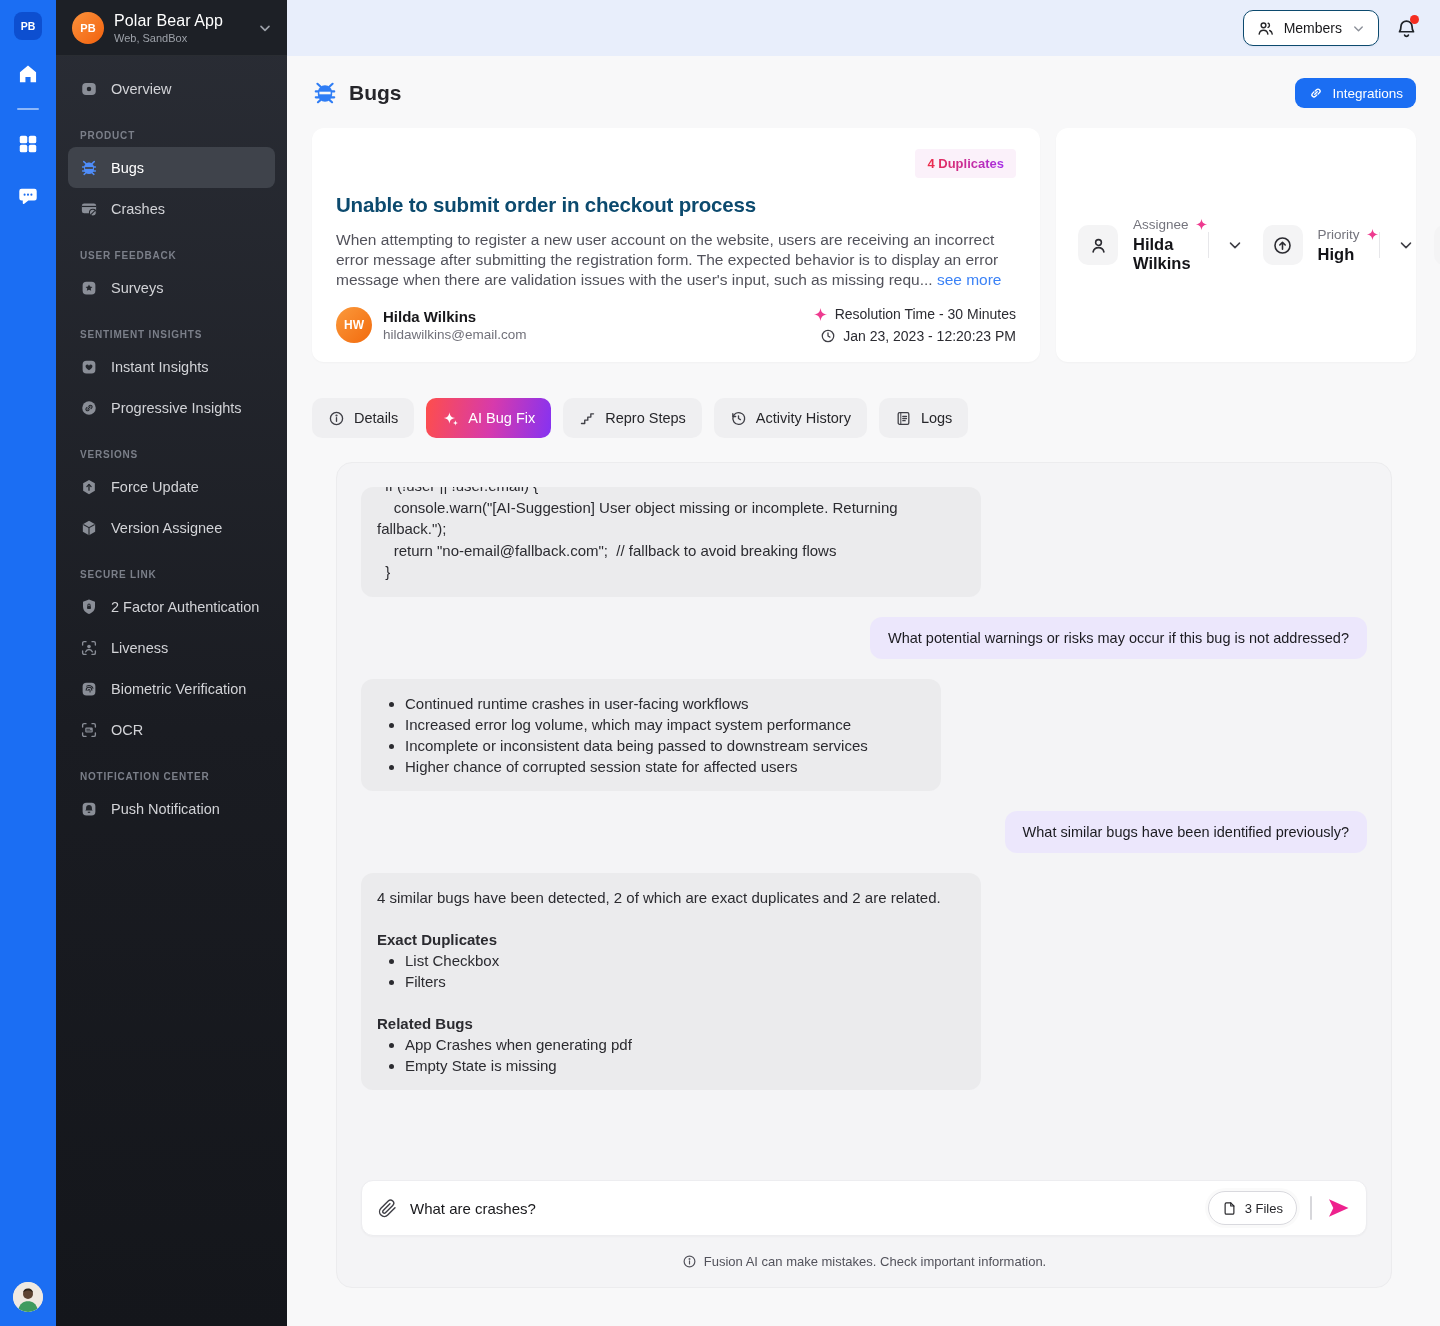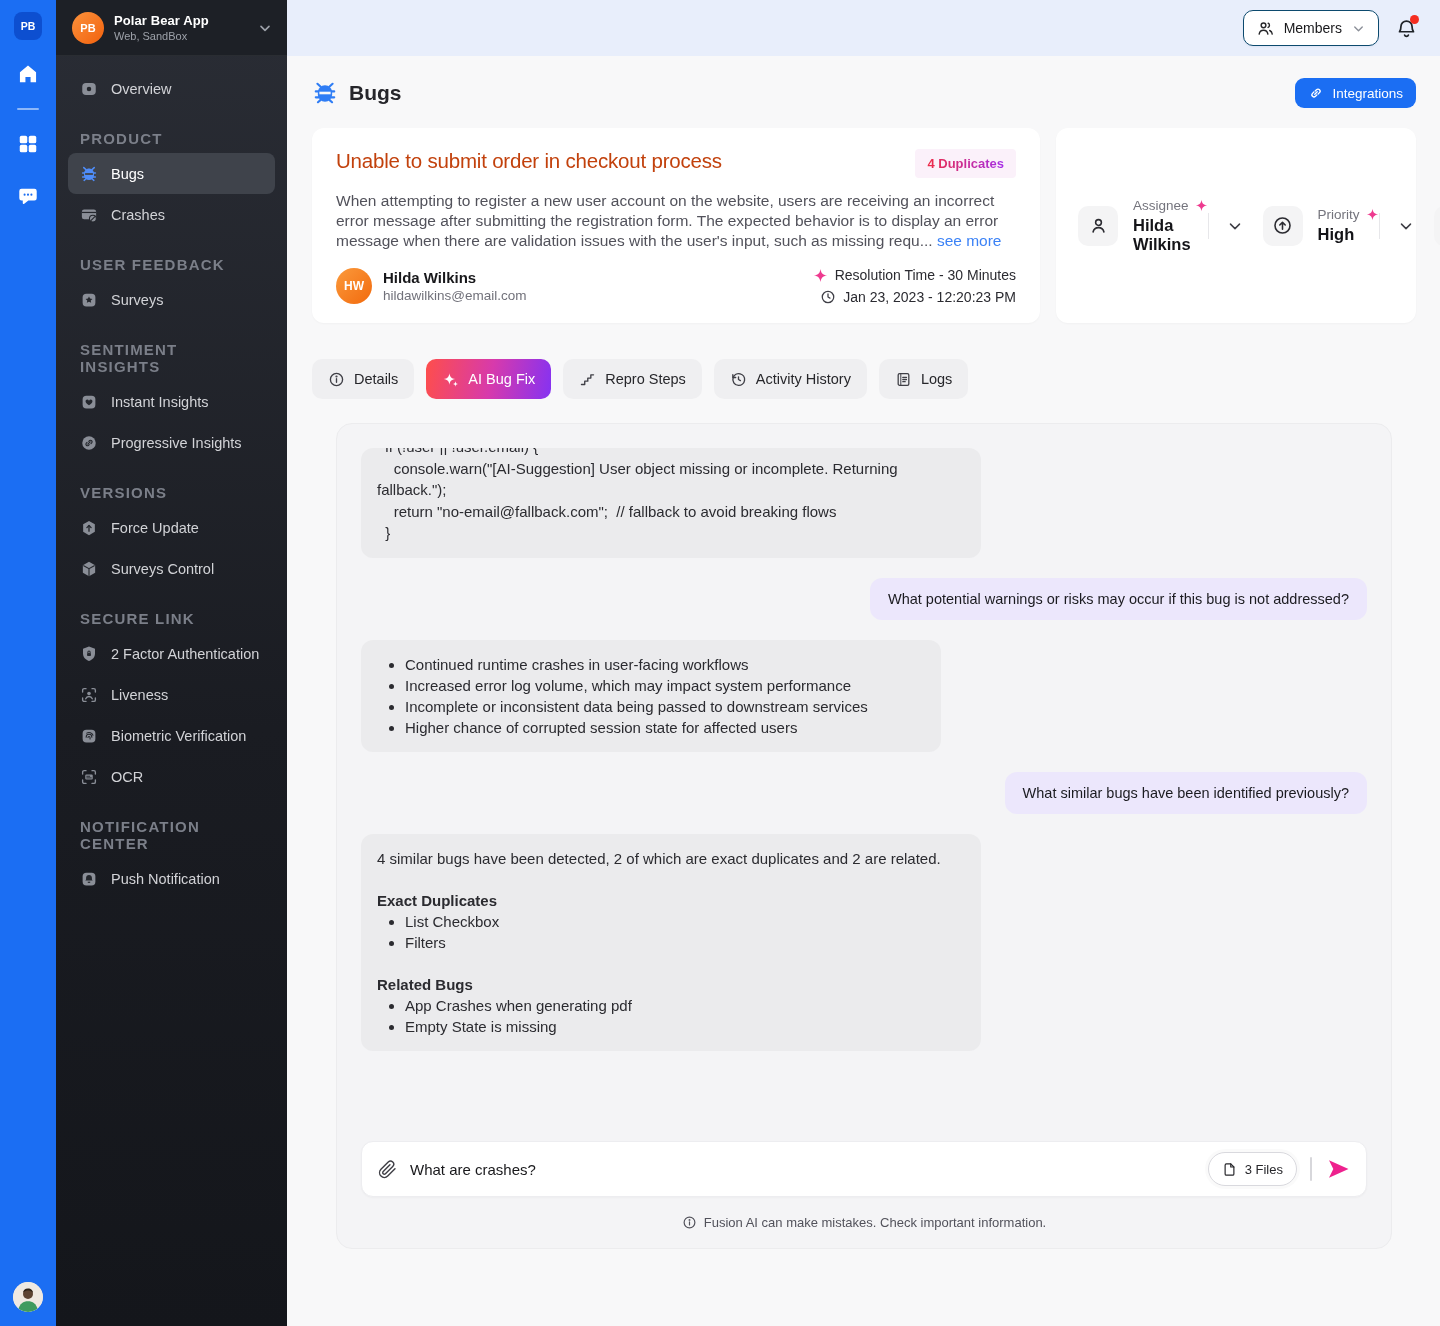--- a/index.html
+++ b/index.html
@@ -13,46 +13,46 @@
   .rail-btn { width:36px; height:36px; display:flex; align-items:center; justify-content:center; margin-top:16px; cursor:pointer; }
   .rail-div { width:22px; height:2px; background:rgba(255,255,255,.5); border-radius:2px; margin-top:16px; }
   .rail-spacer { flex:1; }
   .rail-avatar { width:30px; height:30px; border-radius:50%; overflow:hidden; background:#efe9e2; }
 
   
   .sidebar { width:231px; flex-shrink:0; background:linear-gradient(180deg,#2a2d35 0%,#1a1c22 55%,#14161b 100%); color:#d6d7da; display:flex; flex-direction:column; }
   .ws-header { height:56px; background:#1d2026; border-bottom:1px solid rgba(255,255,255,.06); display:flex; align-items:center; padding:0 14px 0 16px; cursor:pointer; }
   .ws-avatar { width:32px; height:32px; border-radius:50%; background:linear-gradient(135deg,#fb923c,#f2610d); color:#fff; font-size:11px; font-weight:700; display:flex; align-items:center; justify-content:center; flex-shrink:0; }
   .ws-meta { margin-left:10px; flex:1; min-width:0; }
-  .ws-name { font-size:13px; font-weight:700; color:#fff; letter-spacing:.1px; }
+  .ws-name { font-size:16px; font-weight:400; color:#fff; letter-spacing:.1px; }
   .ws-sub { font-size:11px; color:#9da1a9; margin-top:2px; }
   .side-list { padding:12px 12px 12px; }
   .side-item { height:41px; display:flex; align-items:center; gap:13px; padding:0 12px; border-radius:8px; font-size:14.5px; color:#d2d3d7; cursor:pointer; }
   .side-item.active { background:#3f434b; color:#fff; font-weight:500; }
-  .side-section { font-size:15px; font-weight:600; letter-spacing:.08em; color:#7b7f89; padding:0 12px; margin:21px 0 6px; }
+  .side-section { font-size:10px; font-weight:600; letter-spacing:.08em; color:#7b7f89; padding:0 12px; margin:21px 0 6px; }
   .si { width:18px; height:18px; flex-shrink:0; }
 
   
   .main { flex:1; display:flex; flex-direction:column; min-width:0; }
   .topbar { height:56px; background:#e8eefb; display:flex; align-items:center; justify-content:flex-end; padding:0 22px; gap:16px; flex-shrink:0; }
   .members-btn { background:#fff; border:1px solid #0c4a6e; border-radius:10px; height:36px; display:flex; align-items:center; gap:9px; padding:0 12px; font-size:14px; font-weight:500; color:#18181b; cursor:pointer; box-shadow:0 1px 2px rgba(20,40,90,.05); }
   .bell-wrap { position:relative; cursor:pointer; }
   .bell-dot { position:absolute; top:-2px; right:-1px; width:9px; height:9px; border-radius:50%; background:#f52d20; }
 
   .content { flex:1; padding:19px 24px 0 25px; overflow:hidden; }
   .page-head { display:flex; align-items:center; justify-content:space-between; height:36px; }
   .page-title-group { display:flex; align-items:center; gap:11px; }
   .page-title { font-size:21px; font-weight:650; color:#26262b; }
   .integrations-btn { background:#1b6ef3; color:#fff; border:none; border-radius:9px; height:30px; display:flex; align-items:center; gap:8px; padding:0 13px; font-size:13.5px; font-weight:500; cursor:pointer; }
 
   .cards-row { display:flex; gap:16px; margin-top:17px; align-items:stretch; }
   .card { background:#fff; border-radius:12px; box-shadow:0 1px 2px rgba(0,0,0,.03); }
   .bug-card { flex:1; padding:21px 24px 18px; min-width:0; }
   .bug-title-row { display:flex; justify-content:space-between; align-items:flex-start; gap:16px; }
-  .bug-title { font-size:20.5px; font-weight:400; color:#c2410c; letter-spacing:-.2px; }
+  .bug-title { font-size:20.5px; font-weight:700; color:#0c4a6e; letter-spacing:-.2px;margin-top:44px; }
   .dup-badge { flex-shrink:0; background:#fbf1fa; border-radius:4px; padding:7px 12px; font-size:13px; font-weight:600; background-clip:padding-box; cursor:pointer; }
   .dup-badge span { background:linear-gradient(90deg,#ee2c46,#a52ee8); -webkit-background-clip:text; background-clip:text; color:transparent; }
   .bug-desc { margin-top:13px; font-size:15.5px; line-height:20px; color:#52525b; }
   .see-more { color:#3b82f6; cursor:pointer; }
   .bug-footer { margin-top:16px; display:flex; justify-content:space-between; align-items:center; }
   .reporter { display:flex; align-items:center; gap:11px; }
   .reporter-avatar { width:36px; height:36px; border-radius:50%; background:linear-gradient(135deg,#fb9a3c,#f26a0d); color:#fff; font-size:12px; font-weight:700; display:flex; align-items:center; justify-content:center; }
   .reporter-name { font-size:15px; font-weight:650; color:#18181b; }
   .reporter-email { font-size:13.5px; color:#71717a; margin-top:2px; }
   .bug-meta { display:flex; flex-direction:column; align-items:flex-end; gap:6px; }
@@ -232,21 +232,21 @@
         </span>
       <span>Force Update</span>
     </div>
     <div class="side-item">
       <span class="si">
           <svg viewBox="0 0 24 24" width="18" height="18">
             <path d="M12 2.3l8.2 4.7v10L12 21.7 3.8 17V7z" fill="#8a8e97"></path>
             <path d="M4.4 7.2l7.6 4.4 7.6-4.4M12 11.6v9.6" stroke="#23262c" stroke-width="1.5" fill="none"></path>
           </svg>
         </span>
-      <span>Surveys Control</span>
+      <span>Version Assignee</span>
     </div>
 
     <div class="side-section">SECURE LINK</div>
     <div class="side-item">
       <span class="si">
           <svg viewBox="0 0 24 24" width="18" height="18">
             <path d="M12 2l8 3v6.2c0 4.8-3.4 8.4-8 10-4.6-1.6-8-5.2-8-10V5z" fill="#8a8e97"></path>
             <rect x="9.4" y="10.8" width="5.2" height="4" rx="1" fill="#23262c"></rect>
             <path d="M10.5 10.8V9.6a1.5 1.5 0 013 0v1.2" stroke="#23262c" stroke-width="1.4" fill="none"></path>
           </svg>

